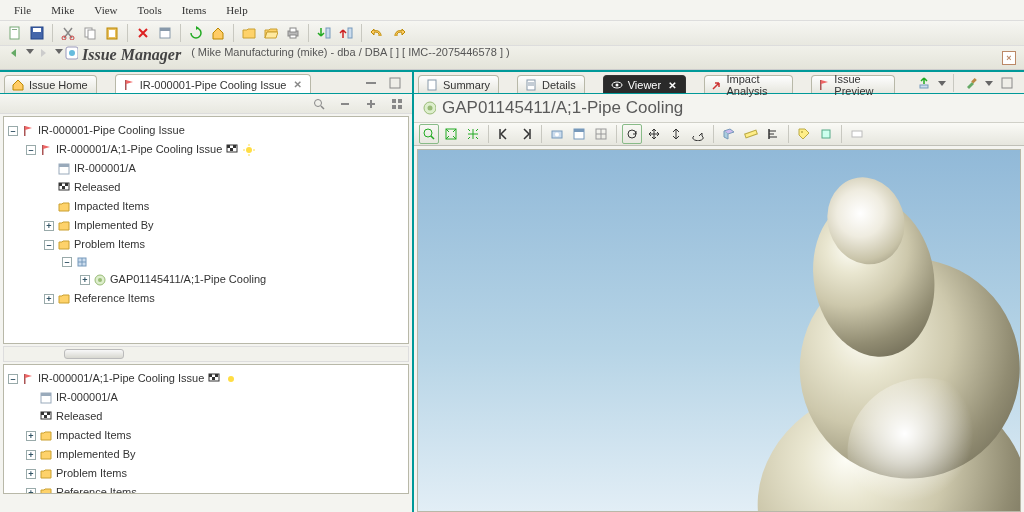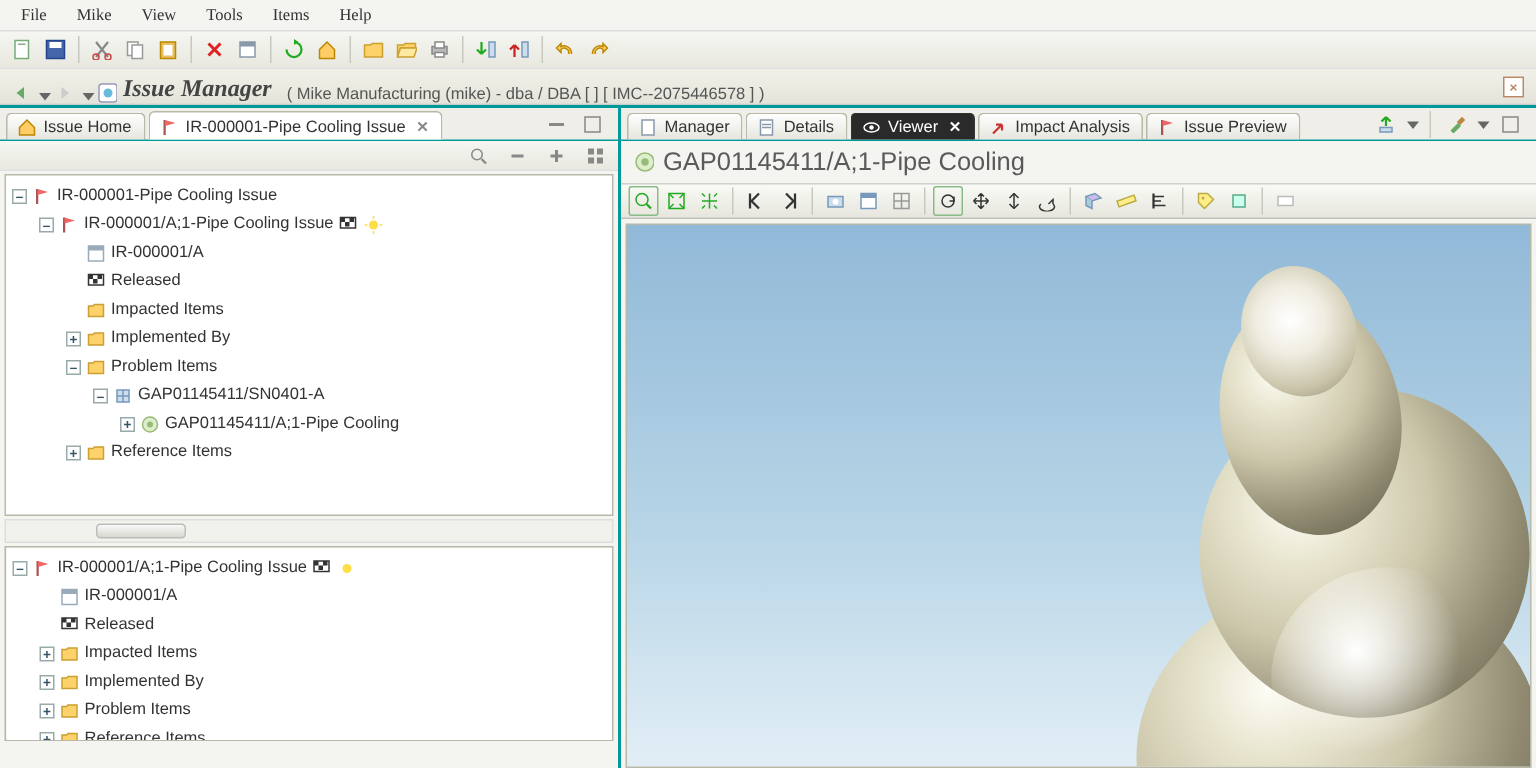--- a/index.html
+++ b/index.html
@@ -18,37 +18,37 @@
   .sp { width:1px; height:18px; background:#c8c8c0; margin:0 4px; }
   .brand { position:absolute; right:8px; top:0; height:26px; display:flex; align-items:center; gap:28px; }
   .brand .tc { color:#8a939b; font:700 14px Arial; letter-spacing:1px; }
   .brand .si { color:#009999; font:800 15px Arial; letter-spacing:1px; }
 
   
   svg { display:block; }
 
   
   .ctxbar { height:24px; background:linear-gradient(#f1f1ea,#e4e4da); border-bottom:1px solid #ccc;
-            display:flex; align-items:flex-end; padding:0 6px; position:relative; }
+            display:flex; align-items:flex-start; padding:0 6px; position:relative; }
   .ctxbar .nav { width:14px; height:14px; margin-right:4px; }
   .ctxbar .title { font:italic 700 16px Georgia,serif; color:#444; margin:0 10px 0 4px; }
   .ctxbar .sub { color:#555; }
   .ctxbar .rx { position:absolute; right:8px; top:5px; width:14px; height:14px;
                border:1px solid #b86; background:#fff; display:flex; align-items:center; justify-content:center; font:700 9px Arial; color:#b86;}
 
   
   .splith { height:2px; background:#009999; }
 
   
   .main { display:flex; height:440px; }
   .left { width:414px; border-right:2px solid #009999; display:flex; flex-direction:column; background:#f4f4f0; }
   .right { flex:1; display:flex; flex-direction:column; }
 
   
-  .tabs { height:22px; display:flex; align-items:flex-end; padding:2px 4px 0 4px; gap:0; background:#efeee8;
+  .tabs { height:22px; display:flex; align-items:flex-end; padding:2px 4px 0 4px; gap:16px; background:#efeee8;
           border-bottom:1px solid #009999; position:relative; }
   .tab { height:18px; padding:1px 8px 0 6px; border:1px solid #b8b8a8; border-bottom:none;
          border-top-left-radius:4px; border-top-right-radius:4px; background:linear-gradient(#fefefe,#e6e6de);
          display:flex; align-items:center; gap:4px; font-size:11px; cursor:pointer; margin-right:2px; }
   .tab.active { background:#fff; height:19px; }
   .tab.dark { background:#2a2a2a; color:#fff; border-color:#333; }
   .tab .x { font:700 10px Arial; color:#888; margin-left:3px; }
   .tab.dark .x { color:#fff; }
   .tabtools { margin-left:auto; display:flex; align-items:center; gap:2px; padding-right:2px; }
   .dd { width:10px; height:10px; }
@@ -408,21 +408,20 @@
                     <ul>
                       <li class="nd">
                           <div class="row">
                             <span class="tw">–</span>
                         <span class="ic">
                               <svg width="12" height="12">
                                 <rect x="2" y="2" width="8" height="8" fill="#cde" stroke="#79b"></rect>
                                 <path d="M2 6 L10 6 M6 2 L6 10" stroke="#79b"></path>
                               </svg>
                             </span>
-                        <span>GAP01145411/SN0401-A</span>
                           </div>
                         <ul>
                           <li class="nd">
                               <div class="row">
                                 <span class="tw">+</span>
                             <span class="ic">
                                   <svg width="12" height="12">
                                     <circle cx="6" cy="6" r="5" fill="#dec" stroke="#9b7"></circle>
                                     <circle cx="6" cy="6" r="2" fill="#9b7"></circle>
                                   </svg>
@@ -562,21 +561,21 @@
 
   <div class="right">
 
     <div class="tabs">
       <div class="tab">
         <span class="ic">
             <svg width="12" height="12">
               <rect x="2" y="1" width="8" height="10" fill="#fff" stroke="#89a"></rect>
             </svg>
           </span>
-        <span>Manager</span>
+        <span>Summary</span>
         </div>
       <div class="tab">
         <span class="ic">
             <svg width="12" height="12">
               <rect x="2" y="1" width="8" height="10" fill="#fff" stroke="#89a"></rect>
               <line x1="3" y1="4" x2="9" y2="4" stroke="#89a"></line>
               <line x1="3" y1="6" x2="9" y2="6" stroke="#89a"></line>
             </svg>
           </span>
         <span>Details</span>

